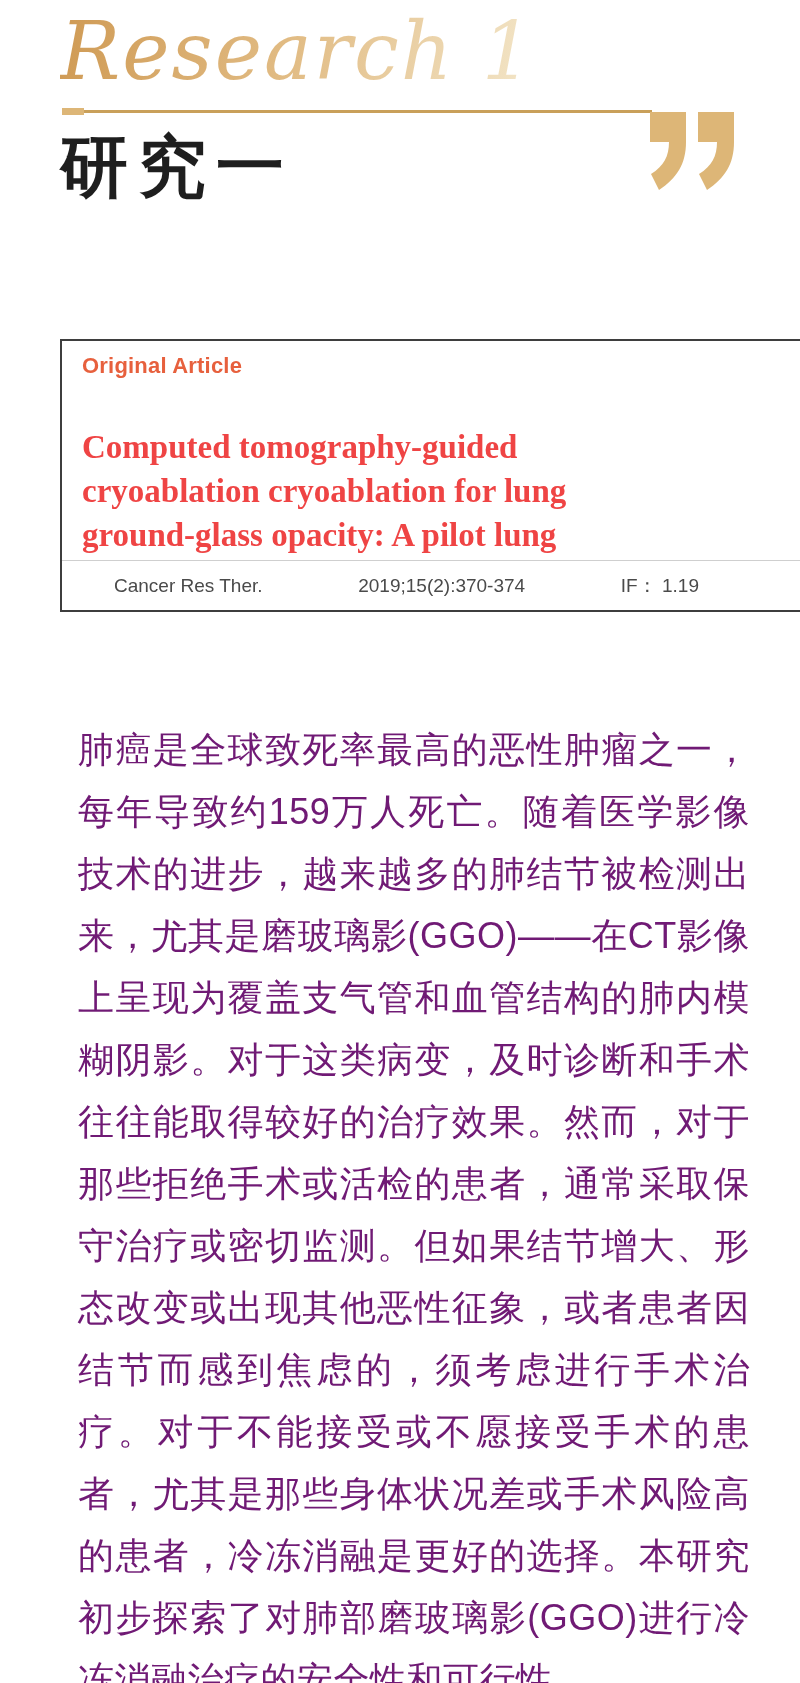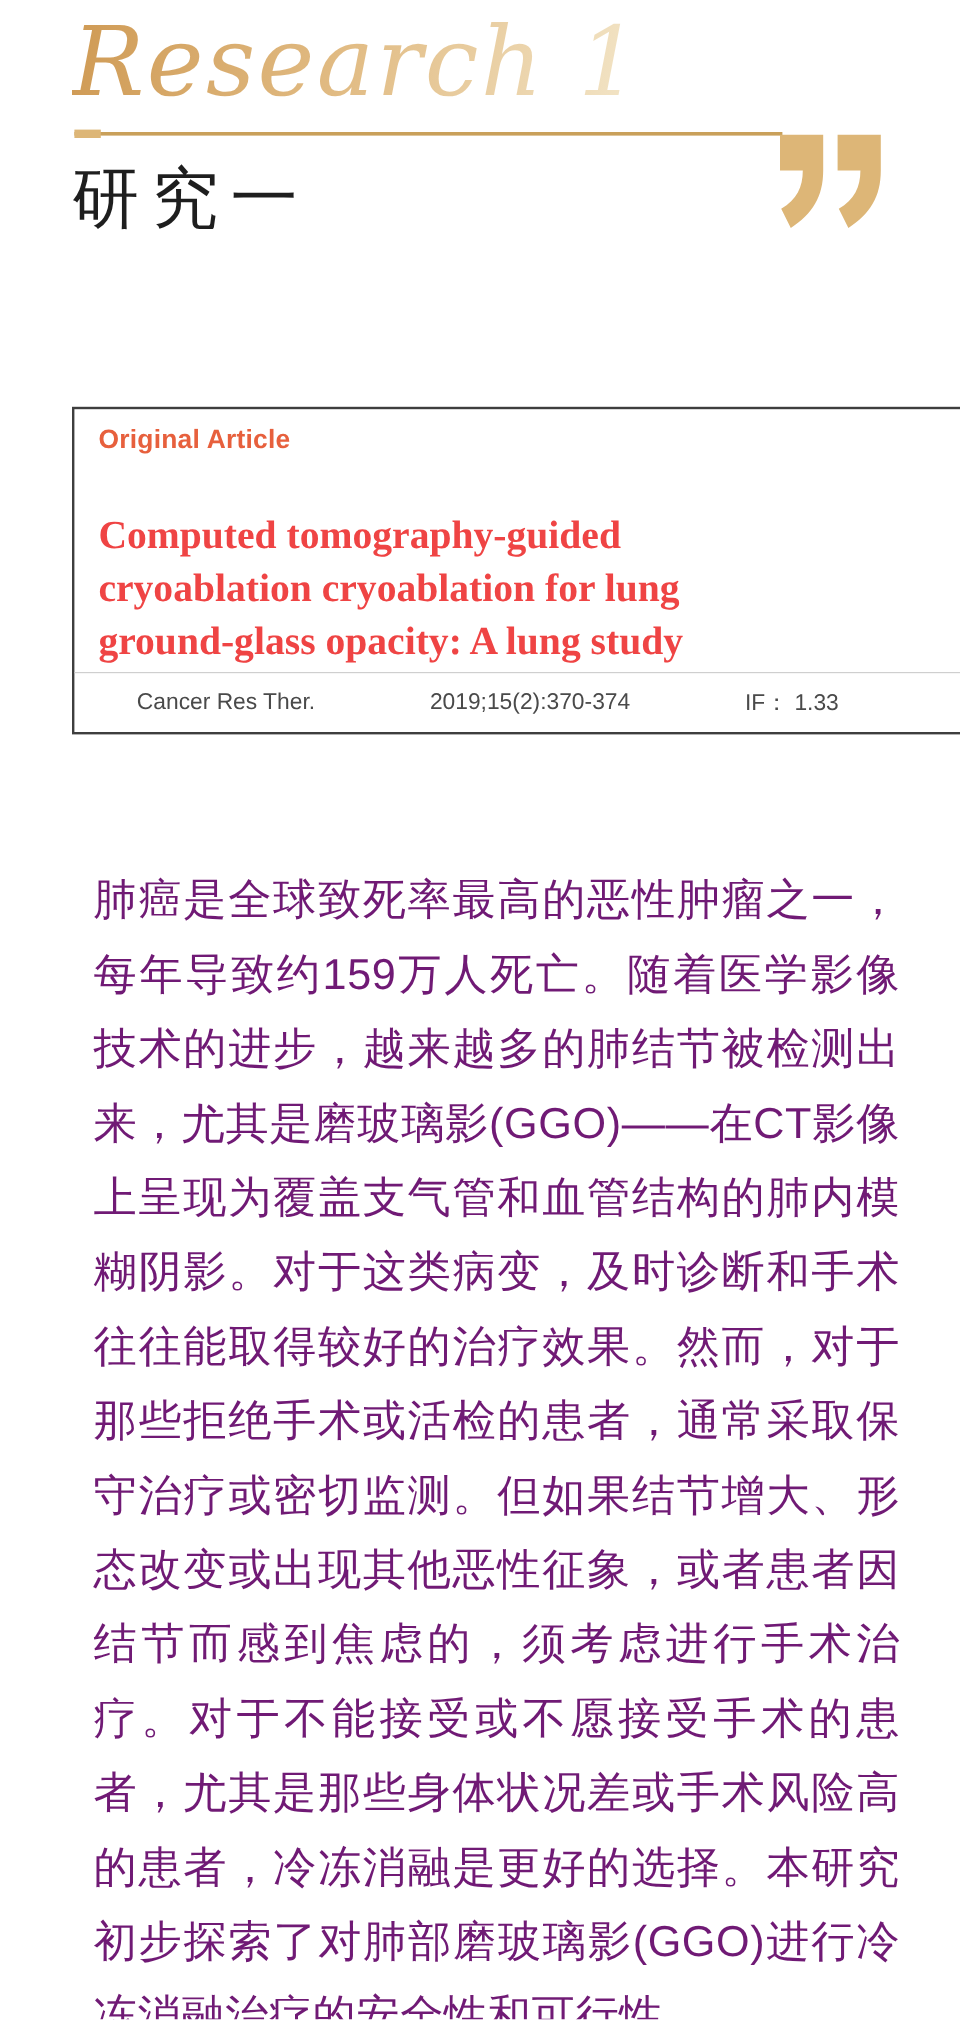--- a/index.html
+++ b/index.html
@@ -51,22 +51,22 @@
     left: 650px;
     top: 112px;
     width: 90px;
     height: 78px;
   }
   .cn-title {
     position: absolute;
     left: 60px;
     top: 124px;
     font-family: "DejaVu Serif", "Liberation Serif", serif;
-    font-weight: 400;
-    font-size: 56px;
+    font-weight: 700;
+    font-size: 68px;
     line-height: 84px;
     letter-spacing: 10px;
     color: #1e1e1e;
     white-space: nowrap;
   }
 
   
   .article-card {
     position: absolute;
     left: 60px;
@@ -135,24 +135,24 @@
     <path fill="#ddb677" d="M48 0 H84 V30 C84 52 75 66 57 78 L49 62 C62 54 67 44 67 30 H48 Z"></path>
   </svg>
 
   <h1 class="cn-title">研究一</h1>
 
   <div class="article-card">
     <div class="article-tag">Original Article</div>
     <div class="paper-title">
       <div>Computed tomography-guided</div>
       <div>cryoablation cryoablation for lung</div>
-      <div>ground-glass opacity: A lung study</div>
+      <div>ground-glass opacity: A pilot lung</div>
     </div>
     <div class="citation-row">
       <span>Cancer Res Ther.</span>
       <span>2019;15(2):370-374</span>
-      <span>IF： 1.33</span>
+      <span>IF： 1.19</span>
     </div>
   </div>
 
   <p class="body-paragraph">肺癌是全球致死率最高的恶性肿瘤之一，每年导致约159万人死亡。随着医学影像技术的进步，越来越多的肺结节被检测出来，尤其是磨玻璃影(GGO)——在CT影像上呈现为覆盖支气管和血管结构的肺内模糊阴影。对于这类病变，及时诊断和手术往往能取得较好的治疗效果。然而，对于那些拒绝手术或活检的患者，通常采取保守治疗或密切监测。但如果结节增大、形态改变或出现其他恶性征象，或者患者因结节而感到焦虑的，须考虑进行手术治疗。对于不能接受或不愿接受手术的患者，尤其是那些身体状况差或手术风险高的患者，冷冻消融是更好的选择。本研究初步探索了对肺部磨玻璃影(GGO)进行冷冻消融治疗的安全性和可行性。</p>
 
 </div>
 
 </body></html>

